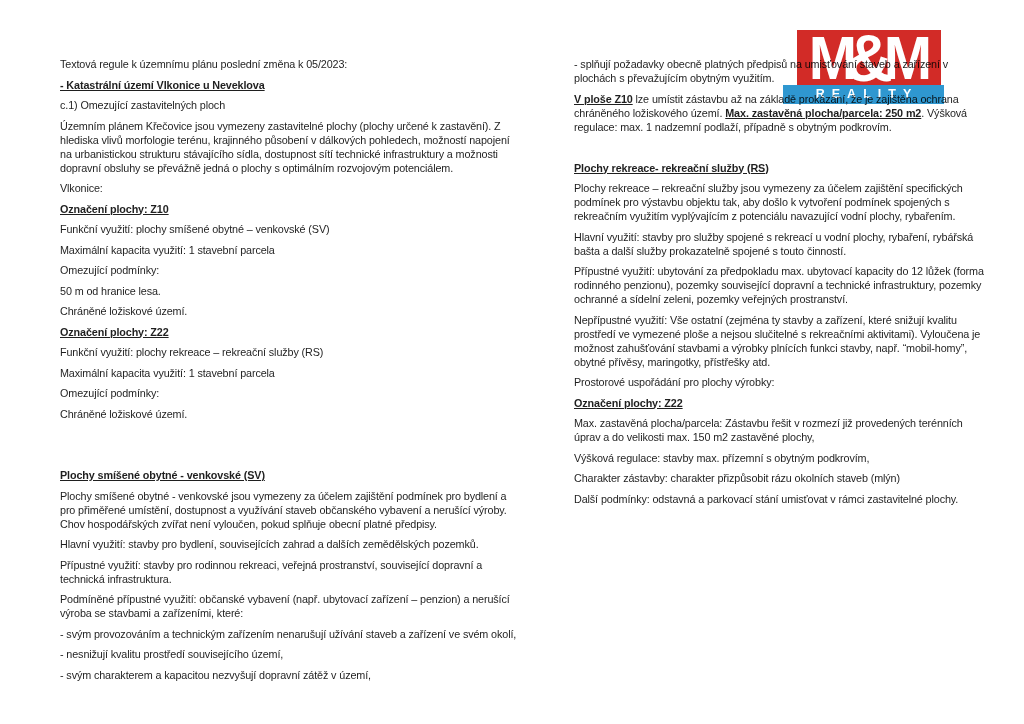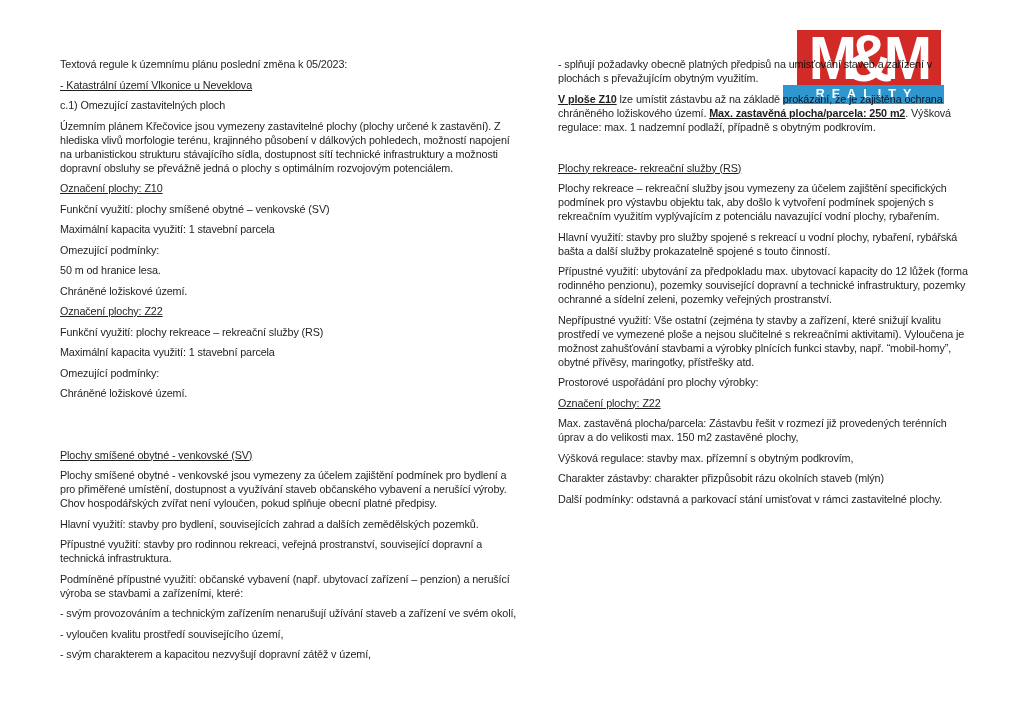--- a/index.html
+++ b/index.html
@@ -7,30 +7,30 @@
     position:relative;
     width:1024px;height:724px;
     background:#ffffff;
     overflow:hidden;
     font-family:"Liberation Sans",sans-serif;
     color:#1f1f1f;
   }
   .columns{
     display:flex;
     padding:57px 0 0 60px;
-    gap:36px;
+    gap:52px;
     box-sizing:border-box;
   }
   .col{font-size:10.8px;line-height:14px;letter-spacing:-0.12px;}
   .col.left{width:462px;}
   .col.right{width:416px;}
   .para{margin:0 0 6.5px 0;}
   .heading{
     margin:0 0 6.5px 0;
-    font-weight:normal;
+    font-weight:bold;
     text-decoration:underline;
   }
   .spacer{height:20.5px;}
   .bold{font-weight:bold;text-decoration:underline;}
   
   .logo{
     position:absolute;
     left:783px;top:30px;width:161px;
     mix-blend-mode:multiply;
   }
@@ -68,40 +68,41 @@
 </head>
 <body>
 
 <div class="page">
   <div class="columns">
     <div class="col left" id="col-left">
         <p class="para">Textová regule k územnímu plánu poslední změna k 05/2023:</p>
         <p class="heading">- Katastrální území Vlkonice u Neveklova</p>
         <p class="para">c.1) Omezující zastavitelných ploch</p>
         <p class="para">Územním plánem Křečovice jsou vymezeny zastavitelné plochy (plochy určené k zastavění). Z hlediska vlivů morfologie terénu, krajinného působení v dálkových pohledech, možností napojení na urbanistickou strukturu stávajícího sídla, dostupnost sítí technické infrastruktury a možnosti dopravní obsluhy se převážně jedná o plochy s optimálním rozvojovým potenciálem.</p>
+        <p class="para">Vlkonice:</p>
         <p class="heading">Označení plochy: Z10</p>
         <p class="para">Funkční využití: plochy smíšené obytné – venkovské (SV)</p>
         <p class="para">Maximální kapacita využití: 1 stavební parcela</p>
         <p class="para">Omezující podmínky:</p>
         <p class="para">50 m od hranice lesa.</p>
         <p class="para">Chráněné ložiskové území.</p>
         <p class="heading">Označení plochy: Z22</p>
         <p class="para">Funkční využití: plochy rekreace – rekreační služby (RS)</p>
         <p class="para">Maximální kapacita využití: 1 stavební parcela</p>
         <p class="para">Omezující podmínky:</p>
         <p class="para">Chráněné ložiskové území.</p>
         <div class="spacer"></div>
         <div class="spacer"></div>
         <p class="heading">Plochy smíšené obytné - venkovské (SV)</p>
         <p class="para">Plochy smíšené obytné - venkovské jsou vymezeny za účelem zajištění podmínek pro bydlení a pro přiměřené umístění, dostupnost a využívání staveb občanského vybavení a nerušící výroby. Chov hospodářských zvířat není vyloučen, pokud splňuje obecní platné předpisy.</p>
         <p class="para">Hlavní využití: stavby pro bydlení, souvisejících zahrad a dalších zemědělských pozemků.</p>
         <p class="para">Přípustné využití: stavby pro rodinnou rekreaci, veřejná prostranství, související dopravní a technická infrastruktura.</p>
         <p class="para">Podmíněné přípustné využití: občanské vybavení (např. ubytovací zařízení – penzion) a nerušící výroba se stavbami a zařízeními, které:</p>
         <p class="para">- svým provozováním a technickým zařízením nenarušují užívání staveb a zařízení ve svém okolí,</p>
-        <p class="para">- vyloučen kvalitu prostředí souvisejícího území,</p>
+        <p class="para">- nesnižují kvalitu prostředí souvisejícího území,</p>
         <p class="para">- svým charakterem a kapacitou nezvyšují dopravní zátěž v území,</p>
       </div>
     <div class="col right" id="col-right">
         <p class="para">- splňují požadavky obecně platných předpisů na umisťování staveb a zařízení v plochách s převažujícím obytným využitím.</p>
         <p class="para"><span class="bold">V ploše Z10</span><span> lze umístit zástavbu až na základě prokázání, že je zajištěna ochrana chráněného ložiskového území. </span><span class="bold">Max. zastavěná plocha/parcela: 250 m2</span><span>. Výšková regulace: max. 1 nadzemní podlaží, případně s obytným podkrovím.</span></p>
         <div class="spacer"></div>
         <p class="heading">Plochy rekreace- rekreační služby (RS)</p>
         <p class="para">Plochy rekreace – rekreační služby jsou vymezeny za účelem zajištění specifických podmínek pro výstavbu objektu tak, aby došlo k vytvoření podmínek spojených s rekreačním využitím vyplývajícím z potenciálu navazující vodní plochy, rybařením.</p>
         <p class="para">Hlavní využití: stavby pro služby spojené s rekreací u vodní plochy, rybaření, rybářská bašta a další služby prokazatelně spojené s touto činností.</p>
         <p class="para">Přípustné využití: ubytování za předpokladu max. ubytovací kapacity do 12 lůžek (forma rodinného penzionu), pozemky související dopravní a technické infrastruktury, pozemky ochranné a sídelní zeleni, pozemky veřejných prostranství.</p>

